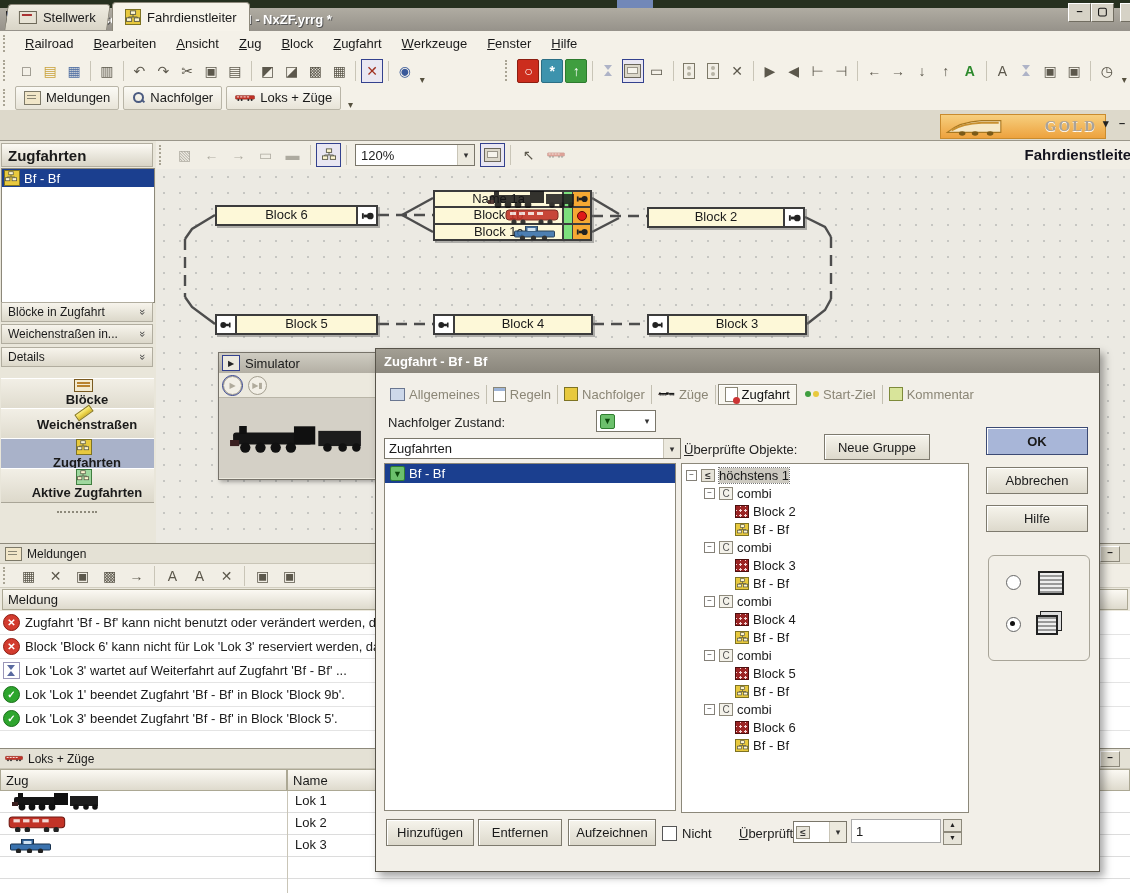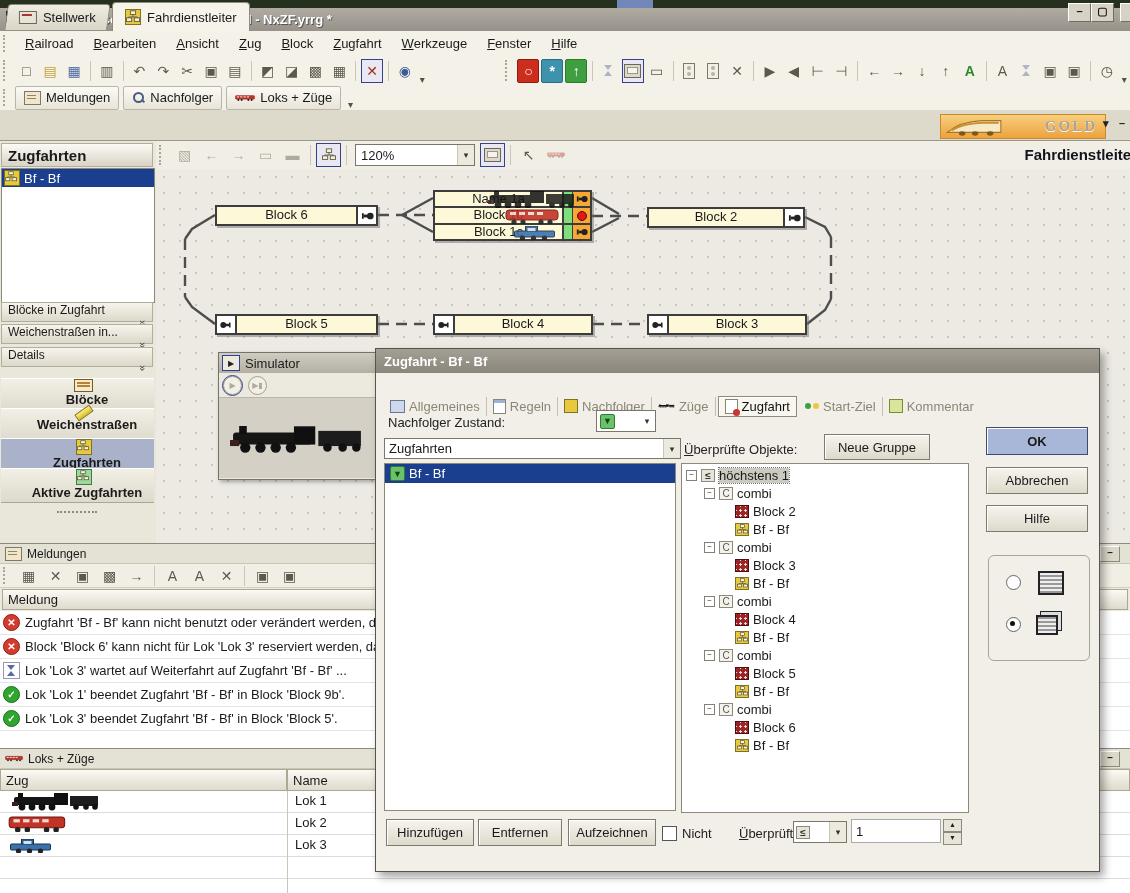--- a/index.html
+++ b/index.html
@@ -72,21 +72,21 @@
   .sb-header{position:absolute;left:1px;top:2px;width:152px;height:24px;
     background:linear-gradient(#fcfaf4,#d8d4c6);border:1px solid #b1ad9f;
     font-size:15px;font-weight:bold;display:flex;align-items:center;padding-left:6px;box-sizing:border-box;}
   .sb-list{position:absolute;left:1px;top:27px;width:152px;height:133px;background:#fff;border:1px solid #8c887a;}
   .sb-selected{display:flex;align-items:center;height:18px;background:#1b3f8f;color:#fff;padding-left:2px;}
   .ic-tree-y{width:14px;height:14px;background:#e8c93e;border:1px solid #7e7323;display:inline-block;}
   .ic-tree-g{width:14px;height:14px;background:#9fd89f;border:1px solid #3f7e3f;display:inline-block;}
   .ic-tree-y svg,.ic-tree-g svg{display:block;}
   .sb-group{position:absolute;left:1px;width:152px;height:20px;box-sizing:border-box;
     background:linear-gradient(#f7f4ec,#dcd8ca);border:1px solid #b1ad9f;
-    display:flex;padding:0 6px;font-size:12px;flex-direction:column;}
+    display:flex;align-items:center;padding:8px 6px;font-size:12px;}
   .sb-group .chev{margin-left:auto;transform:rotate(90deg);font-size:11px;color:#444;}
   .sb-split{position:absolute;left:1px;top:366px;width:152px;height:9px;display:flex;align-items:center;justify-content:center;}
   .sb-split i{width:40px;border-top:2px dotted #8d897b;}
   .sb-nav{position:absolute;left:1px;width:153px;height:35px;box-sizing:border-box;
     background:linear-gradient(#f2efe6,#ddd9cb);border-top:1px solid #fff;border-bottom:1px solid #a9a597;
     display:flex;align-items:center;padding-left:12px;font-weight:bold;flex-direction:column;}
   .sb-nav.sel{background:#a9b2c9;}
   .sb-nav .lbl{margin-left:7px;}
   .ic-block{width:17px;height:11px;border:1px solid #7a5a20;background:#f3ead0;position:relative;}
   .ic-block::after{content:"";position:absolute;left:2px;top:2px;right:2px;height:2px;background:#b9822e;box-shadow:0 3px 0 #b9822e;}
@@ -125,21 +125,21 @@
   .simwin .btns{height:24px;display:flex;align-items:center;padding-left:4px;background:#ece9de;}
   .roundbtn{width:17px;height:17px;border-radius:50%;border:1px solid #a49f90;color:#b0ab9c;
     font-size:8px;display:flex;align-items:center;justify-content:center;margin-right:6px;background:#f2efe6;}
   .roundbtn.sel{outline:1px solid #33418e;}
   .simimg{height:80px;background:#d4d0c6;border-top:1px solid #b9b5a7;position:relative;overflow:hidden;}
   
   .dialog{left:375px;top:348px;width:725px;height:524px;background:#f2efe8;
     border:1px solid #58544a;box-shadow:4px 5px 8px rgba(0,0,0,.35);z-index:20;box-sizing:border-box;}
   .dlg-title{height:24px;background:linear-gradient(#a39f94,#8a867c);color:#fff;
     font-weight:bold;display:flex;align-items:center;padding-left:8px;}
-  .dlg-tabs{display:flex;align-items:center;height:26px;margin:20px 0 0 8px;font-size:13px;color:#8b8676;}
+  .dlg-tabs{display:flex;align-items:center;height:26px;margin:8px 0 0 8px;font-size:13px;color:#8b8676;}
   .dtab{display:flex;align-items:center;padding:2px 6px;border-right:1px solid #c3bfb1;}
   .dtab .lbl{margin-left:4px;}
   .dtab.active{border:1px solid #8d897b;background:#f8f6ef;color:#111;margin:0 2px;box-shadow:1px 1px 0 #fff inset;}
   .dlbl{position:absolute;font-size:13px;color:#222;}
   .dlbl::first-letter{text-decoration:none;}
   .ulbl::first-letter{text-decoration:underline;}
   .combo{position:absolute;background:#fff;border:1px solid #7a766a;display:flex;align-items:center;box-sizing:border-box;}
   .combo .val{flex:1;padding-left:4px;}
   .state-ic{width:13px;height:13px;background:#6cc06c;border:1px solid #2f7e2f;border-radius:2px;
     color:#0c4a0c;font-size:9px;font-weight:bold;display:flex;align-items:center;justify-content:center;margin-left:3px;}

